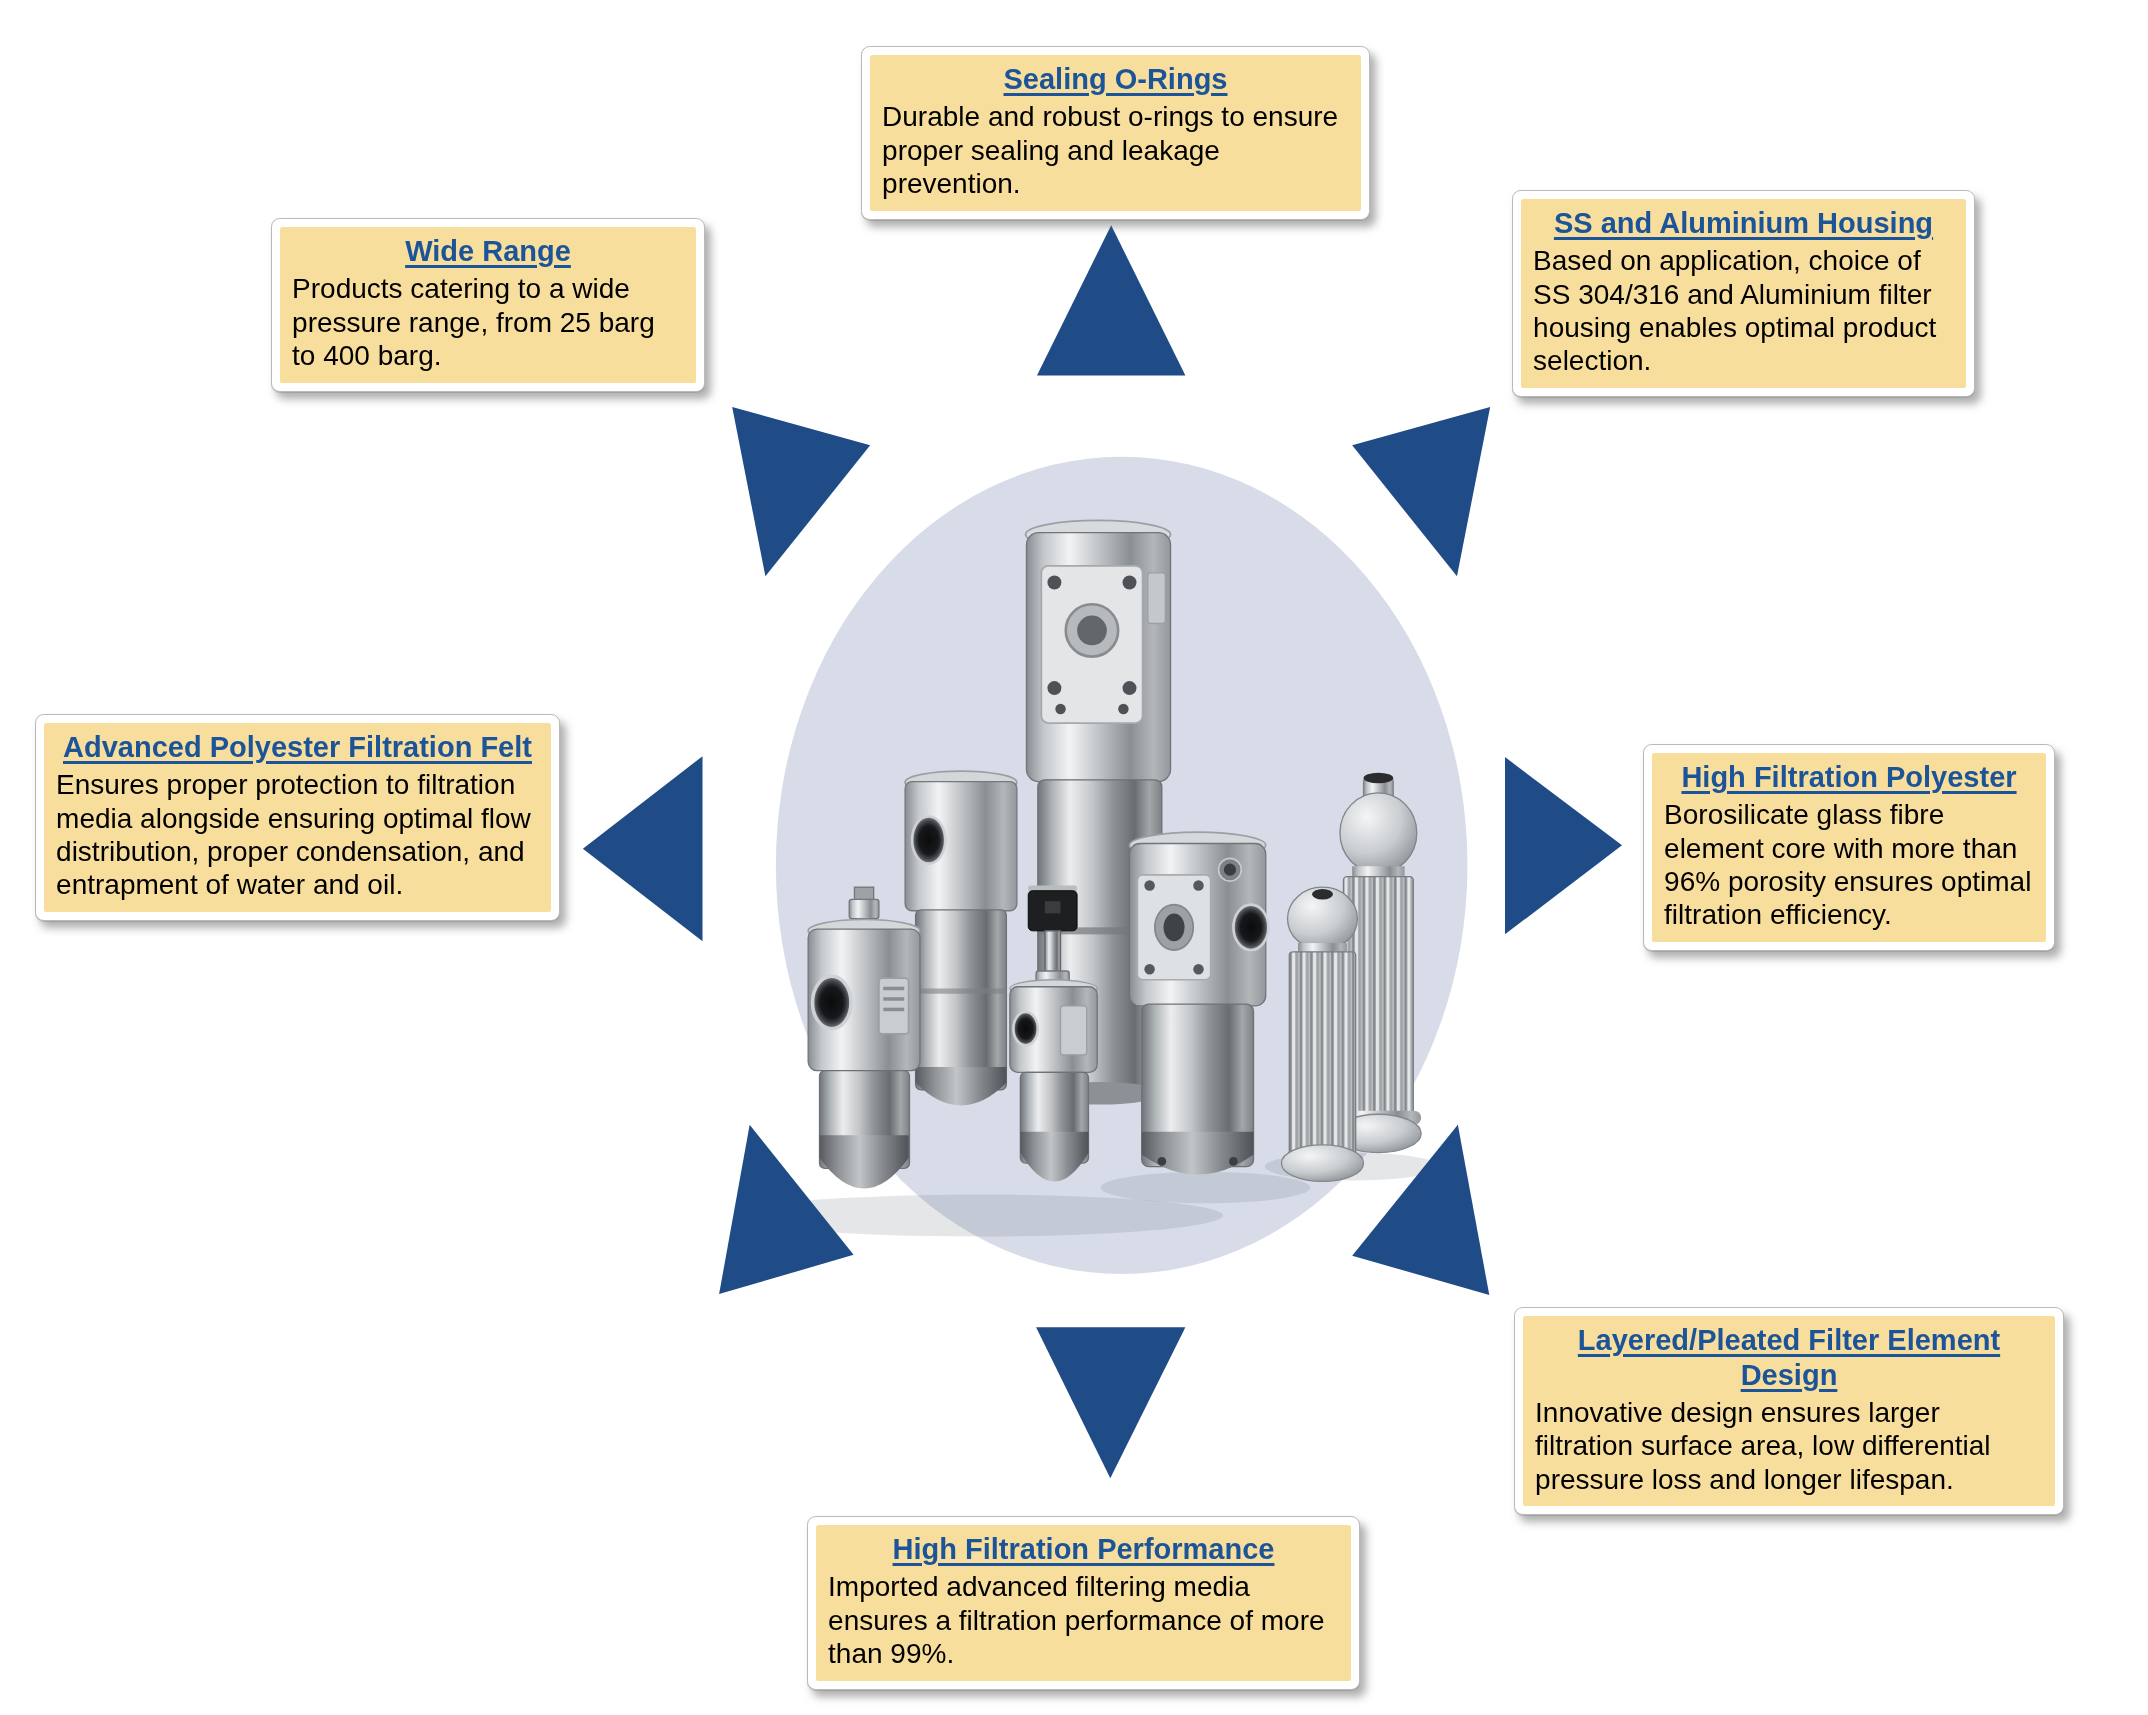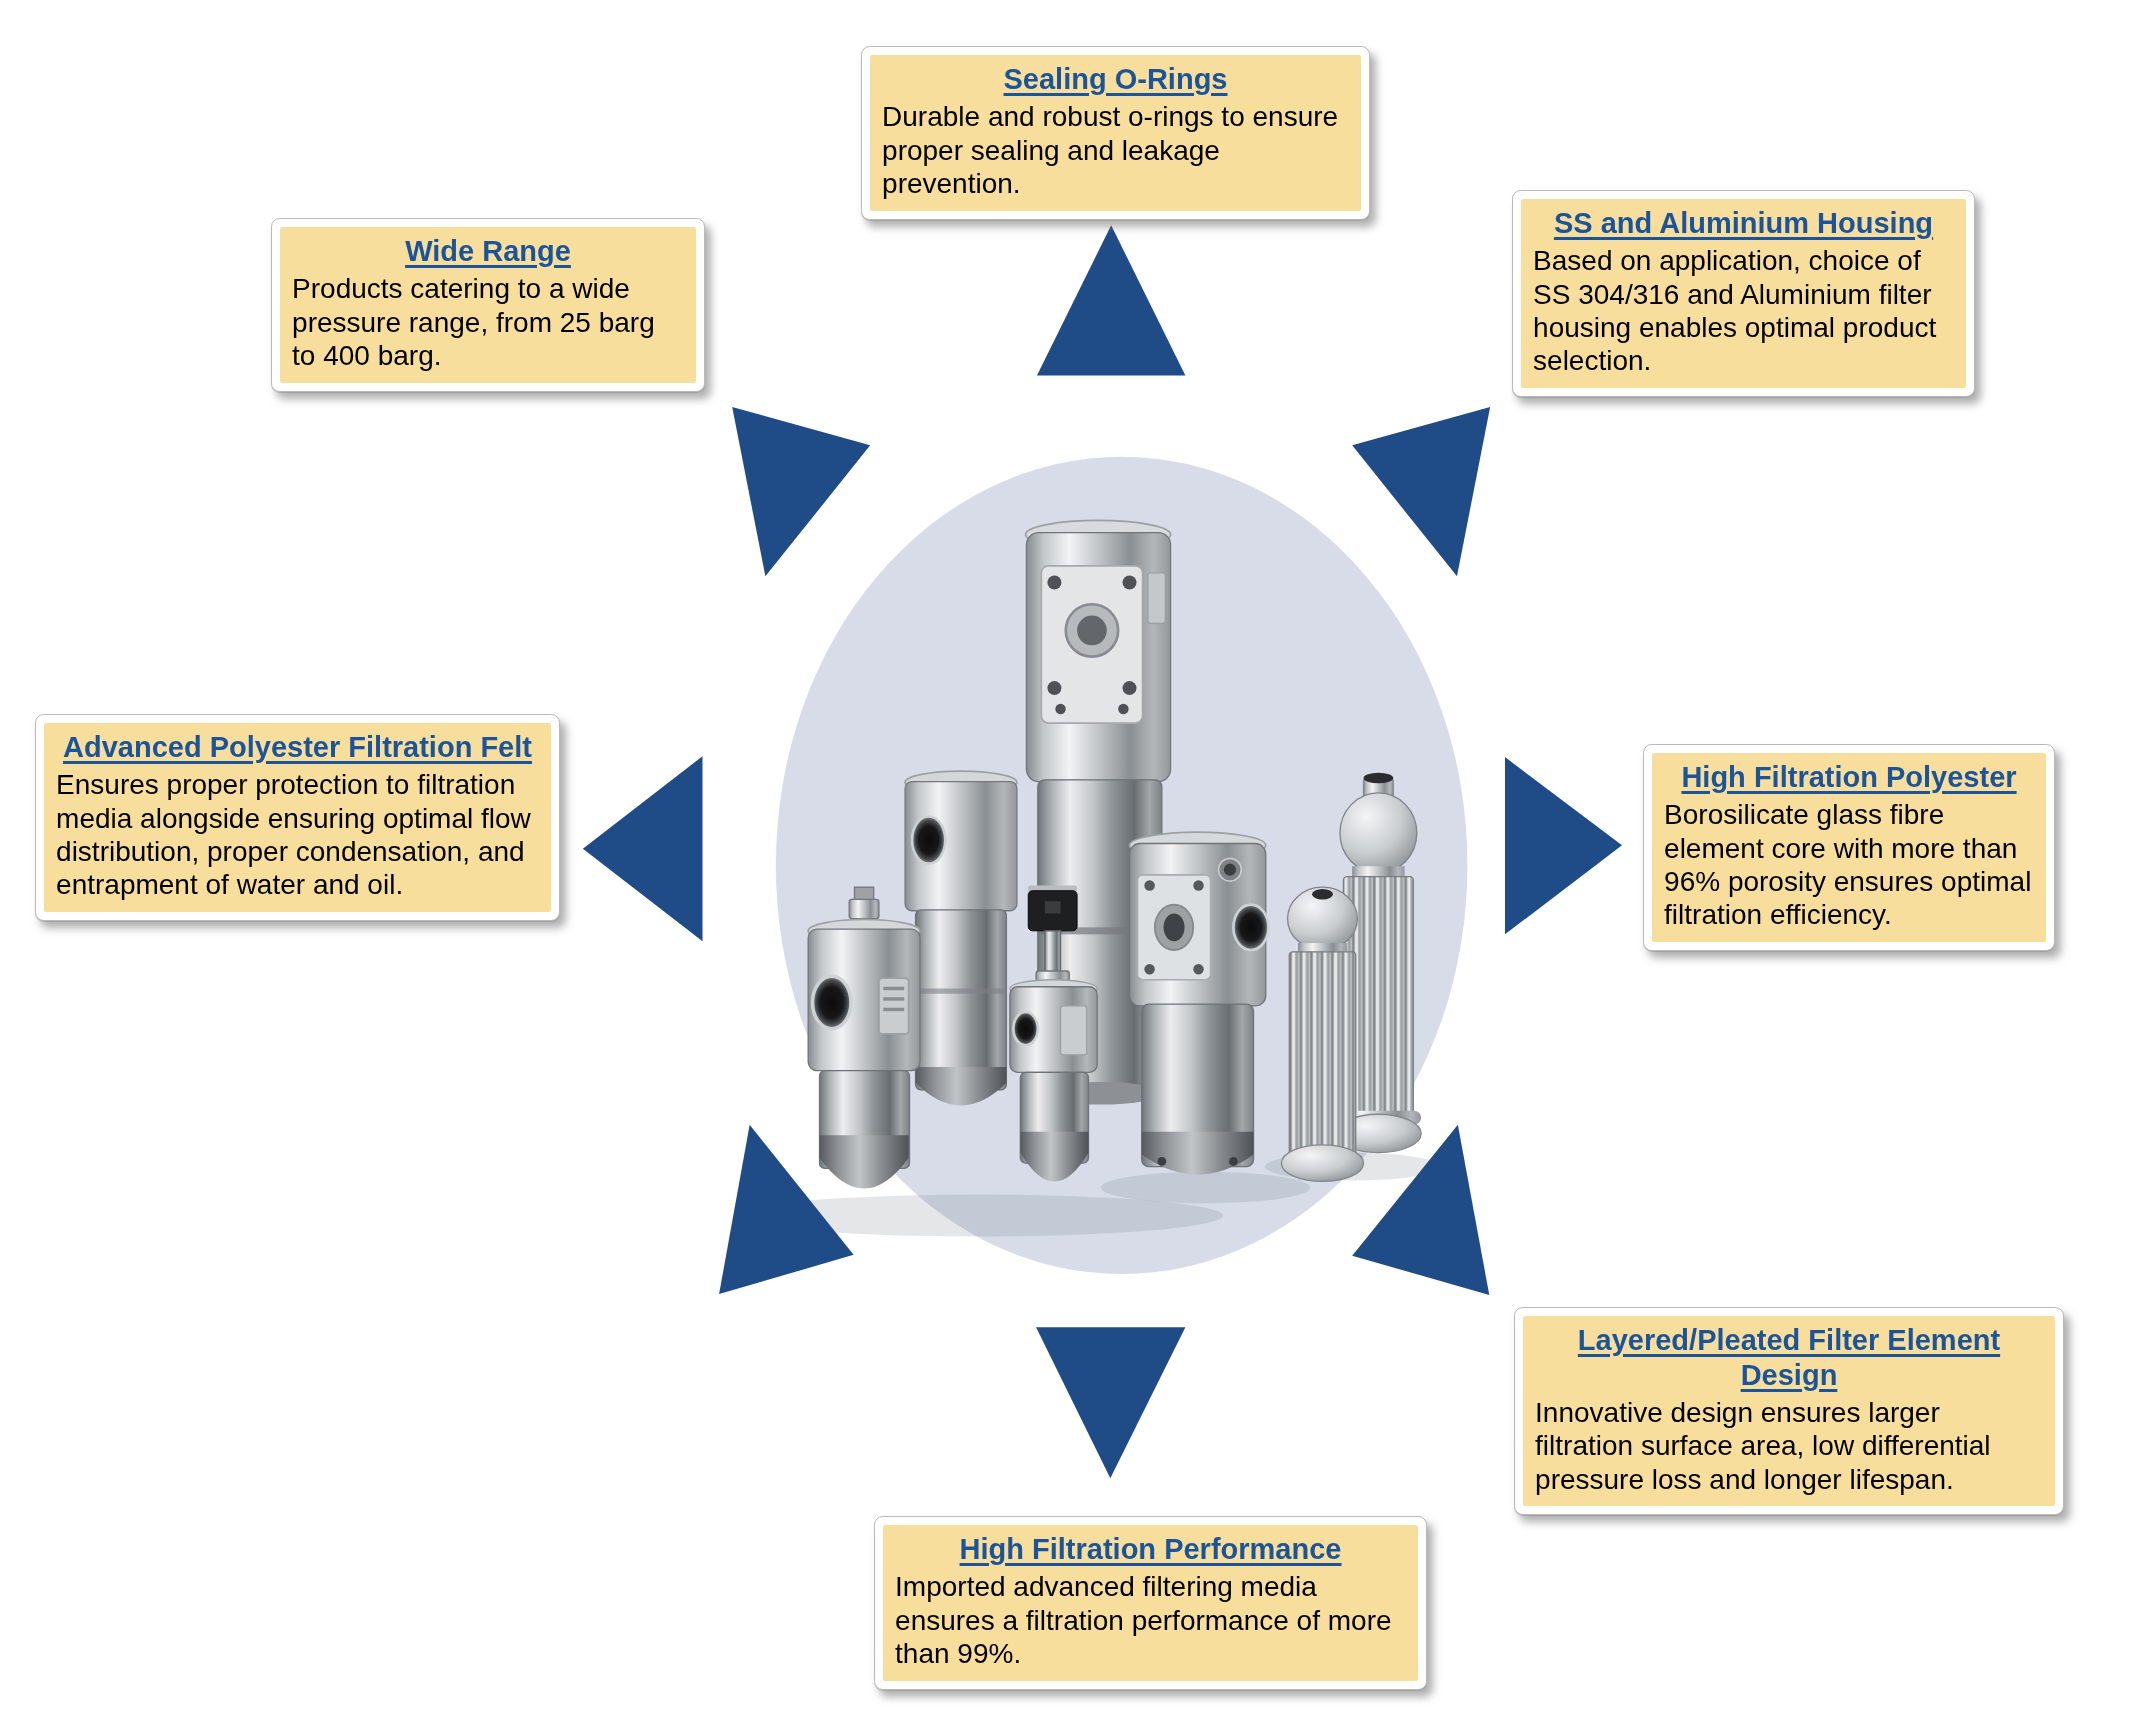--- a/index.html
+++ b/index.html
@@ -52,21 +52,21 @@
     line-height:1.19;
     color:var(--body-text);
     text-align:left;
   }
   .pos-top{left:861px;top:21px;width:509px;margin-top:25px;}
   .pos-top-left{left:271px;top:218px;width:434px;}
   .pos-top-right{left:1512px;top:190px;width:463px;}
   .pos-left{left:35px;top:714px;width:525px;}
   .pos-right{left:1643px;top:744px;width:412px;}
   .pos-bottom-left{left:148px;top:1308px;width:550px;}
-  .pos-bottom-center{left:874px;top:1516px;width:553px;}
+  .pos-bottom-center{left:807px;top:1516px;width:553px;}
   .pos-bottom-right{left:1514px;top:1307px;width:550px;}
 </style>
 </head>
 <body>
 
 <div id="stage">
 
   <svg id="center-svg" viewBox="0 0 2460 1964" xmlns="http://www.w3.org/2000/svg">
     <defs>
       <linearGradient id="gMetal" x1="0" y1="0" x2="1" y2="0">

